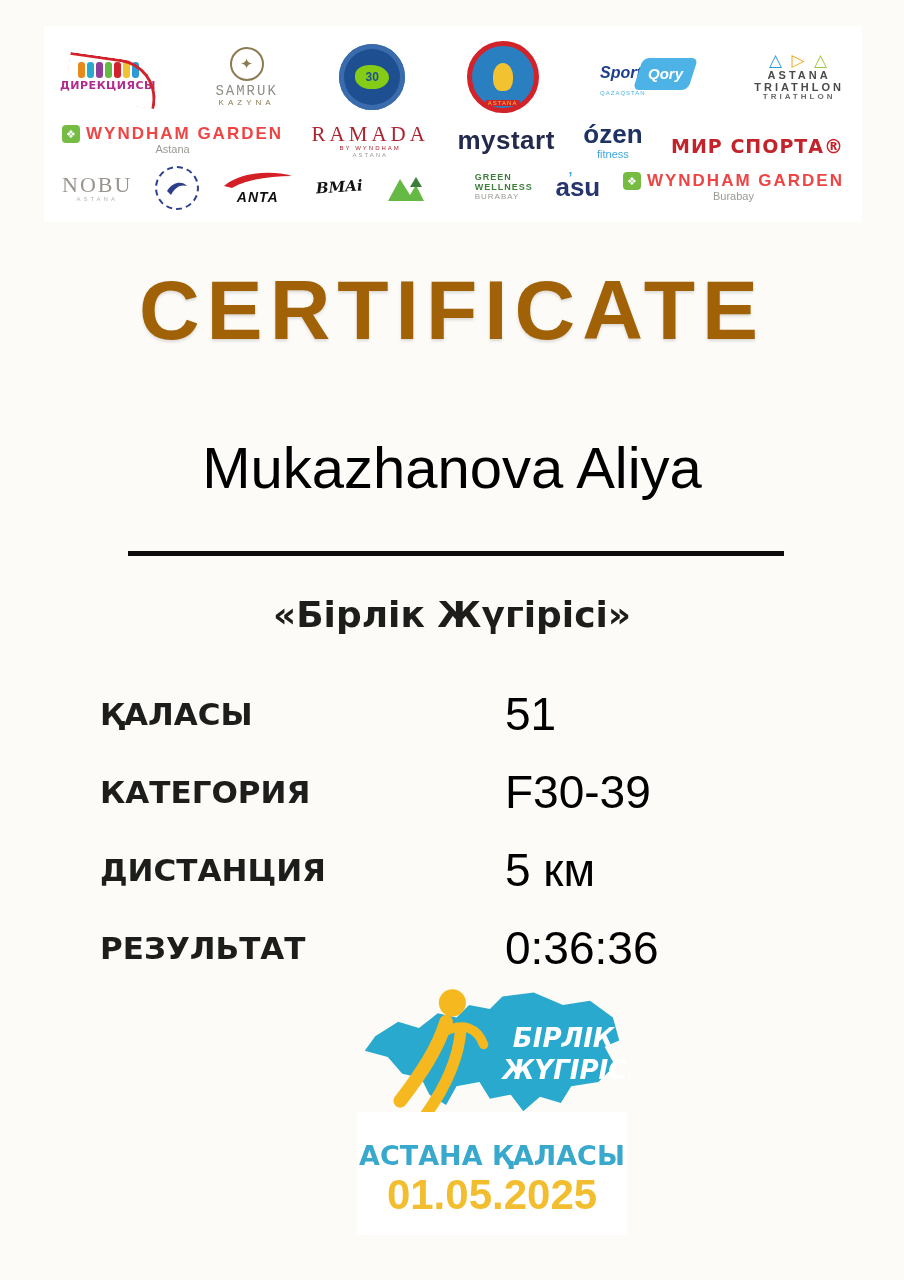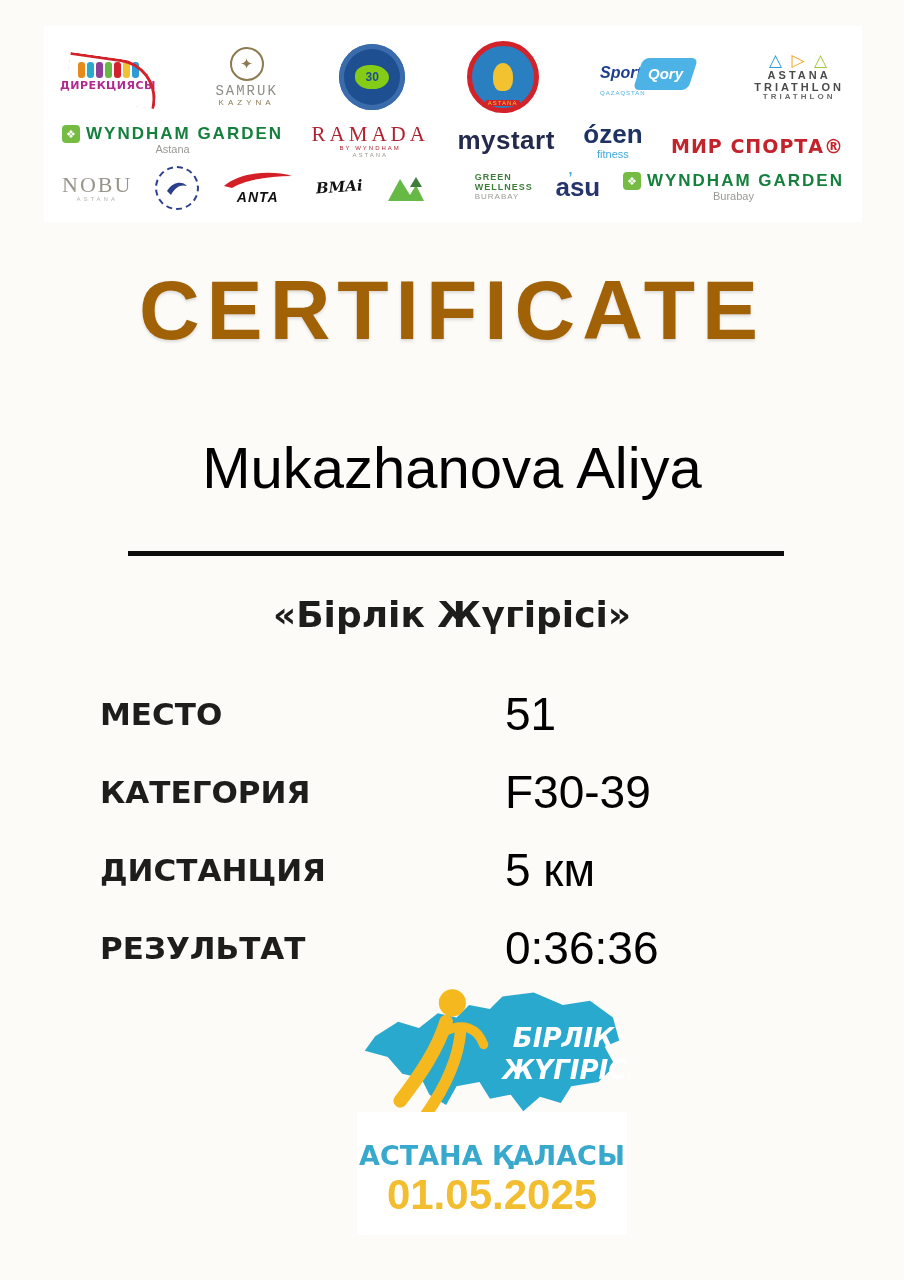--- a/index.html
+++ b/index.html
@@ -56,21 +56,21 @@
 
   
   .ltri .tris{font-size:17px;letter-spacing:2px;font-family:"DejaVu Sans",sans-serif;}
   .ltri .tris .b{color:#2e9bd6;} .ltri .tris .o{color:#f5a623;} .ltri .tris .g{color:#9ccb3b;}
   .ltri .tl{font-size:11px;letter-spacing:3px;color:#4a4a4a;font-weight:bold;}
   .ltri .tl3{font-size:8px;letter-spacing:3px;color:#6a6a6a;}
 
   
   .lwyn .row{display:flex;align-items:center;gap:6px;}
   .lwyn .sq{width:18px;height:18px;background:#76bc43;border-radius:4px;color:#fff;font-size:11px;display:flex;align-items:center;justify-content:center;}
-  .lwyn .t1{color:#15803d;font-weight:bold;font-size:17px;letter-spacing:2px;}
+  .lwyn .t1{color:#ef4444;font-weight:bold;font-size:17px;letter-spacing:2px;}
   .lwyn .t2{color:#9a9a94;font-size:11px;margin-top:1px;}
 
   
   .lram .t1{font-family:"Liberation Serif",serif;font-size:21px;letter-spacing:4px;color:#ae2330;}
   .lram .t2{font-size:6px;letter-spacing:2px;color:#ae2330;}
   .lram .t3{font-size:6px;letter-spacing:2px;color:#9a9a94;}
 
   .lmystart{font-weight:bold;font-size:26px;color:#232a4d;letter-spacing:.5px;}
 
   .lozen .t1{font-weight:bold;font-size:26px;color:#1e3264;}
@@ -269,21 +269,21 @@
 
   <div class="title">CERTIFICATE</div>
 
   <div class="athlete">Mukazhanova Aliya</div>
   <div class="rule"></div>
 
   <div class="event">«Бірлік Жүгірісі»</div>
 
   <div class="results">
     <div class="rrow">
-      <div class="rlabel">МЕСТО</div>
+      <div class="rlabel">ҚАЛАСЫ</div>
       <div class="rvalue">51</div>
     </div>
     <div class="rrow">
       <div class="rlabel">КАТЕГОРИЯ</div>
       <div class="rvalue">F30-39</div>
     </div>
     <div class="rrow">
       <div class="rlabel">ДИСТАНЦИЯ</div>
       <div class="rvalue">5 км</div>
     </div>

